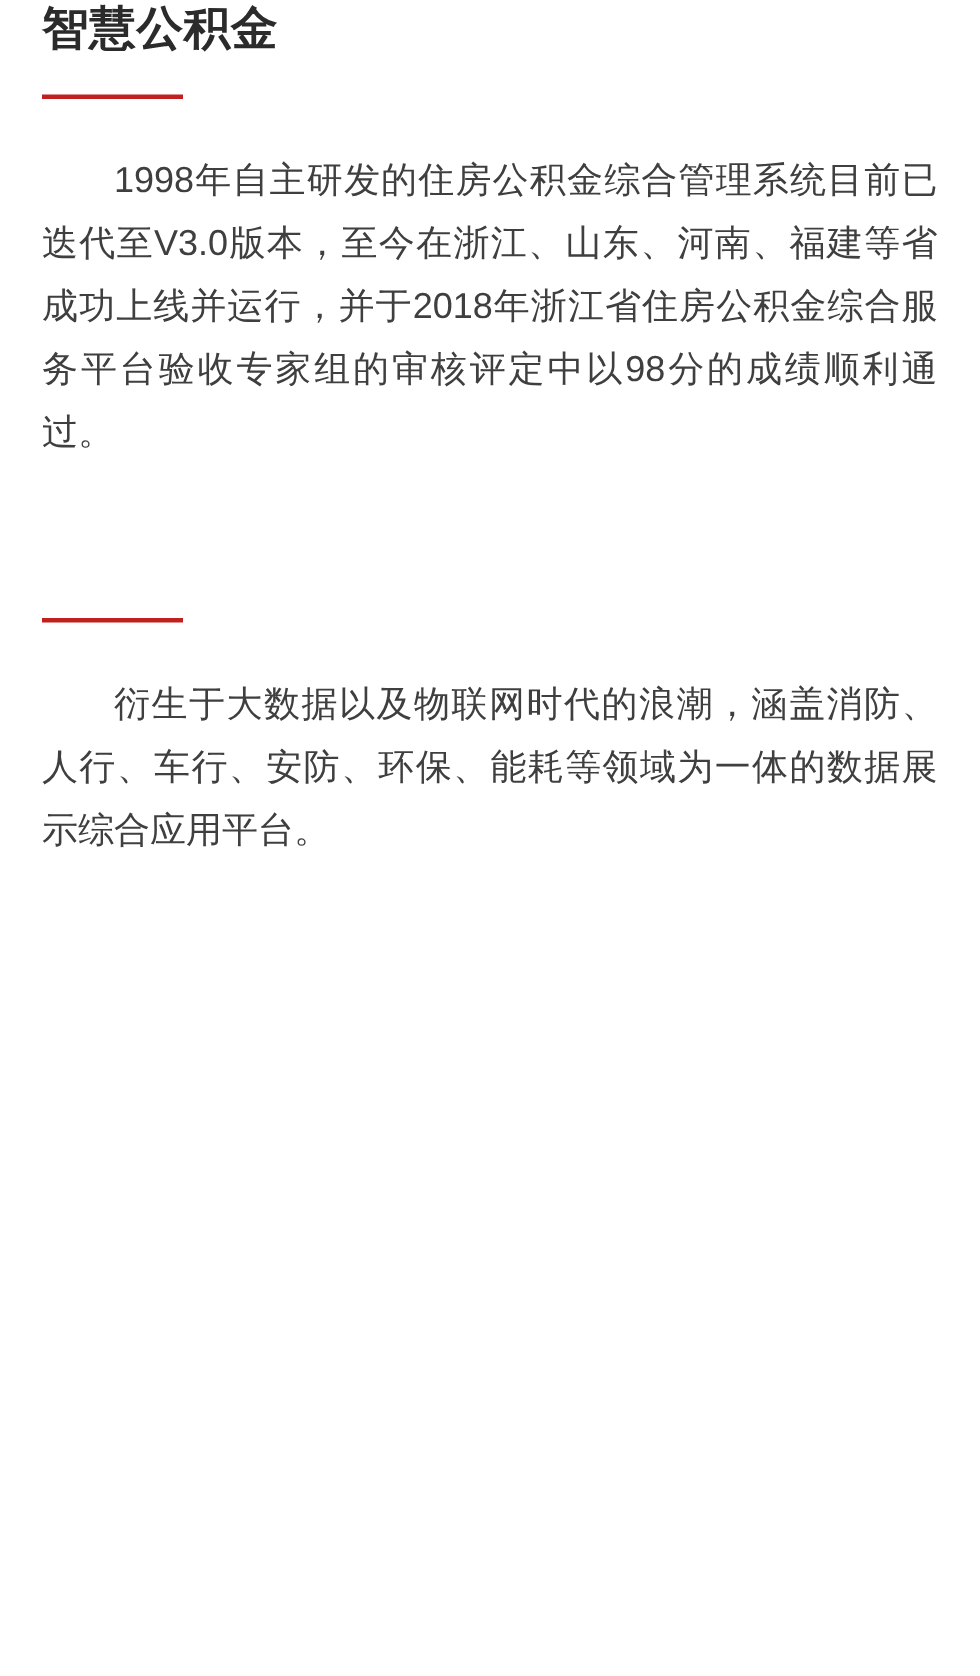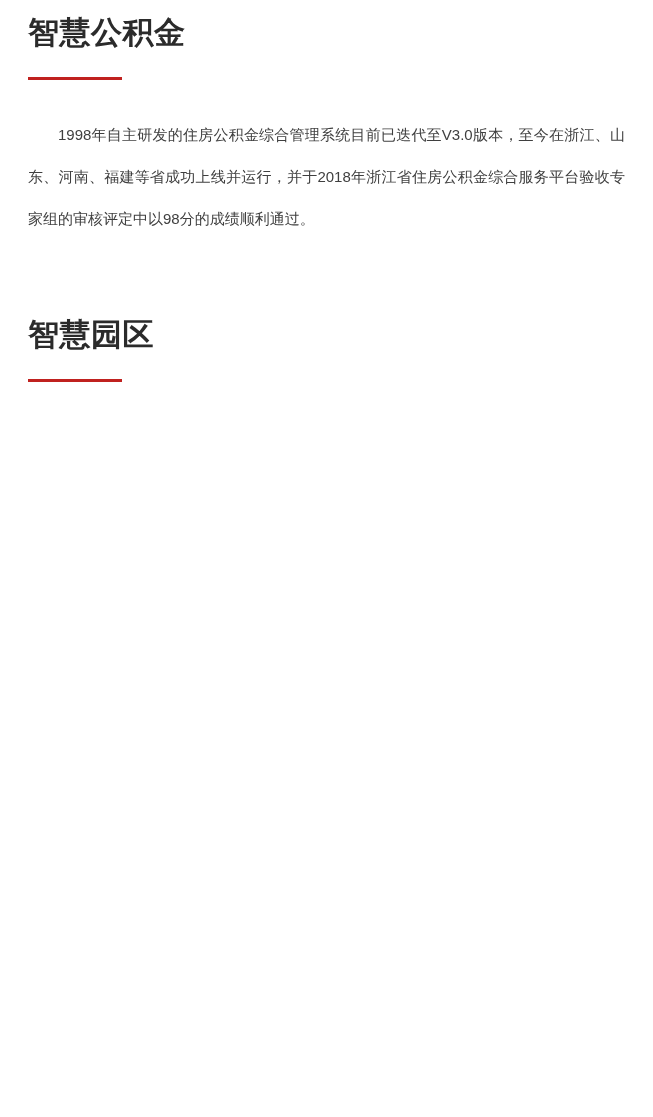--- a/index.html
+++ b/index.html
@@ -33,30 +33,30 @@
     margin: 0;
     padding: 0;
   }
   .title-rule {
     width: 94px;
     height: 3px;
     background: #c0211f;
     margin-top: 26px;
   }
   .section-body {
-    font-size: 15px;
+    font-size: 24px;
     line-height: 42px;
     color: #3f3f3f;
     text-align: justify;
     text-justify: inter-ideograph;
     text-indent: 2em;
     margin: 0;
   }
   
-  #sec-0 { padding-top: 14px; }
+  #sec-0 { }
   #sec-0 .section-body { margin-top: 34px; }
 
   #sec-1 { padding-top: 74px; }
   #sec-1 .section-body { margin-top: 34px; }
 
   #sec-2 { padding-top: 76px; }
   #sec-2 .section-body { margin-top: 34px; }
 </style>
 </head>
 <body>
@@ -64,17 +64,17 @@
 <div class="page">
 
   <section class="section" id="sec-0">
     <h2 class="section-title">智慧公积金</h2>
     <div class="title-rule"></div>
     <p class="section-body">1998年自主研发的住房公积金综合管理系统目前已迭代至V3.0版本，至今在浙江、山东、河南、福建等省成功上线并运行，并于2018年浙江省住房公积金综合服务平台验收专家组的审核评定中以98分的成绩顺利通过。</p>
   </section>
 
 
   <section class="section" id="sec-2">
-    <h2 class="section-title">智慧园区</h2>
     <div class="title-rule"></div>
+    <p class="section-body">衍生于大数据以及物联网时代的浪潮，涵盖消防、人行、车行、安防、环保、能耗等领域为一体的数据展示综合应用平台。</p>
   </section>
 
 </div>
 
 </body></html>

